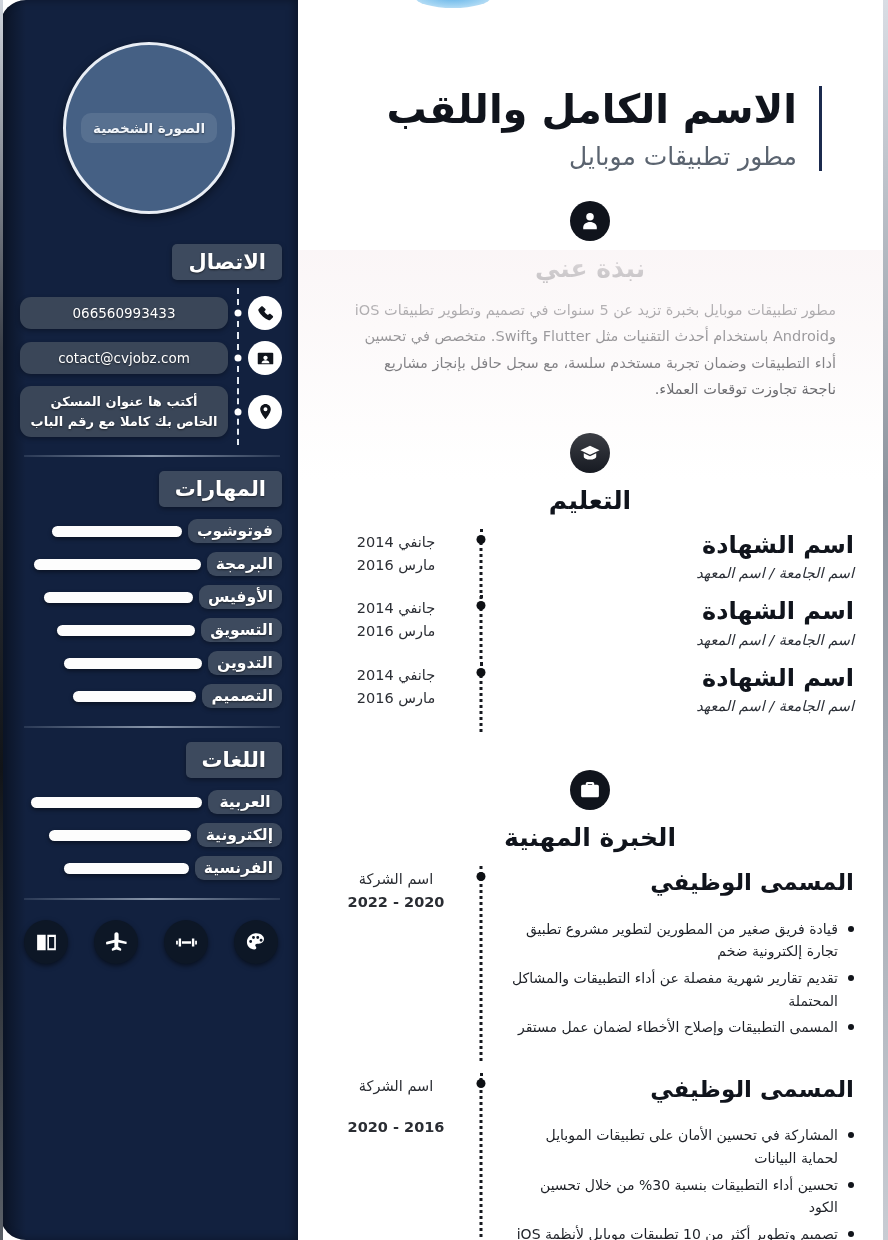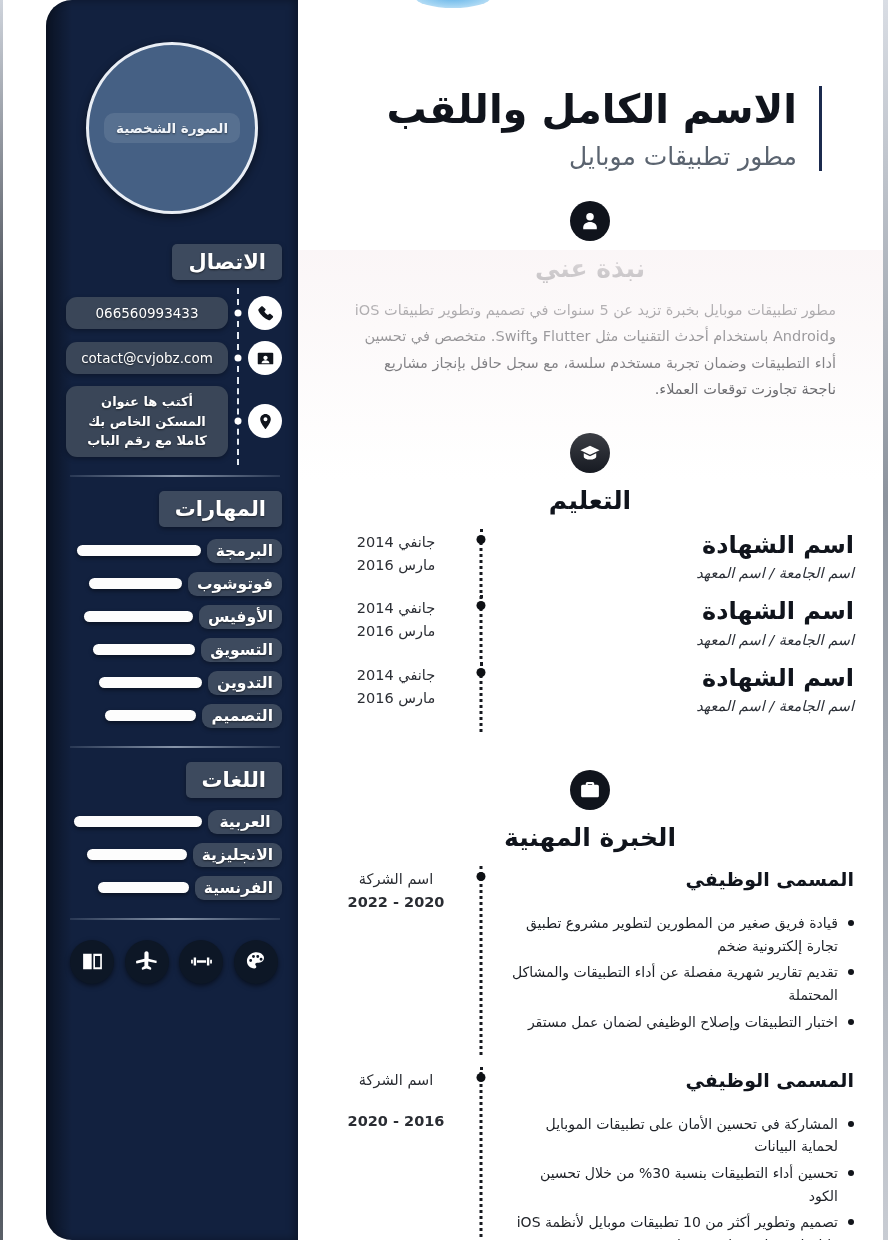--- a/index.html
+++ b/index.html
@@ -150,21 +150,21 @@
     padding-bottom: 14px;
   }
   .edu-degree {
     font-size: 24px; font-weight: 700; color: #10141c; line-height: 1.4;
   }
   .edu-school {
     font-size: 14.5px; font-style: italic; color: #2c3038; margin-top: 3px;
   }
 
   .exp-title {
-    font-size: 19px; font-weight: 700; color: #10141c; line-height: 1.45; text-align: right;
+    font-size: 23px; font-weight: 700; color: #10141c; line-height: 1.45; text-align: right;
   }
   .exp-bullets { list-style: none; margin-top: 18px; }
   .exp-bullets li {
     position: relative;
     font-size: 14px;
     line-height: 1.62;
     color: #1d2026;
     padding-right: 16px;
     padding-left: 10px;
     margin-bottom: 4px;
@@ -174,21 +174,21 @@
     content: "";
     position: absolute;
     right: 0; top: 8px;
     width: 6px; height: 6px; border-radius: 50%;
     background: #11141a;
   }
 
   
   .sidebar {
     position: relative;
-    width: 252px; height: 1240px;
+    width: 298px; height: 1240px;
     background: #12213f;
     border-radius: 26px 0 0 26px;
     padding: 0;
     overflow: hidden;
     box-shadow: -3px 0 8px rgba(0,0,0,0.35) inset;
   }
   .sidebar::before {
     content: "";
     position: absolute; left: 0; top: 0; width: 26px; height: 1240px;
     background: linear-gradient(90deg, rgba(0,0,0,0.45), rgba(0,0,0,0));
@@ -421,21 +421,21 @@
         </span>
         <span class="sec-title">الخبرة المهنية</span>
       </div>
       <div class="timeline">
         <div class="tl-row">
           <div class="tl-body">
             <div class="exp-title">المسمى الوظيفي</div>
             <ul class="exp-bullets">
               <li>قيادة فريق صغير من المطورين لتطوير مشروع تطبيق تجارة إلكترونية ضخم</li>
               <li>تقديم تقارير شهرية مفصلة عن أداء التطبيقات والمشاكل المحتملة</li>
-              <li>اختبار التطبيقات وإصلاح الوظيفي لضمان عمل مستقر</li>
+              <li>المسمى التطبيقات وإصلاح الأخطاء لضمان عمل مستقر</li>
             </ul>
           </div>
           <div class="tl-rail">
             <span class="tl-line"></span>
             <span class="tl-dot"></span>
           </div>
           <div class="tl-left-date">
             <div>اسم الشركة</div>
             <div style="font-weight:700;">2020 - 2022</div>
           </div>
@@ -514,29 +514,29 @@
     </div>
 
     <div class="divider"></div>
 
     <div class="side-section" style="margin-top:14px;">
       <div class="side-head">
         <span class="side-head-pill">المهارات</span>
       </div>
       <div class="bar-list">
         <div class="bar-row">
+          <span class="bar-label">فوتوشوب</span>
+          <span class="bar-track">
+              <span class="bar-fill" style="width: 80%;"></span>
+            </span>
+        </div>
+        <div class="bar-row">
           <span class="bar-label">البرمجة</span>
           <span class="bar-track">
               <span class="bar-fill" style="width: 92%;"></span>
-            </span>
-        </div>
-        <div class="bar-row">
-          <span class="bar-label">فوتوشوب</span>
-          <span class="bar-track">
-              <span class="bar-fill" style="width: 80%;"></span>
             </span>
         </div>
         <div class="bar-row">
           <span class="bar-label">الأوفيس</span>
           <span class="bar-track">
               <span class="bar-fill" style="width: 86%;"></span>
             </span>
         </div>
         <div class="bar-row">
           <span class="bar-label">التسويق</span>
@@ -566,21 +566,21 @@
         <span class="side-head-pill">اللغات</span>
       </div>
       <div class="bar-list">
         <div class="bar-row">
           <span class="bar-label">العربية</span>
           <span class="bar-track">
               <span class="bar-fill" style="width: 94%;"></span>
             </span>
         </div>
         <div class="bar-row">
-          <span class="bar-label">الانجليزية</span>
+          <span class="bar-label">إلكترونية</span>
           <span class="bar-track">
               <span class="bar-fill" style="width: 83%;"></span>
             </span>
         </div>
         <div class="bar-row">
           <span class="bar-label">الفرنسية</span>
           <span class="bar-track">
               <span class="bar-fill" style="width: 74%;"></span>
             </span>
         </div>

